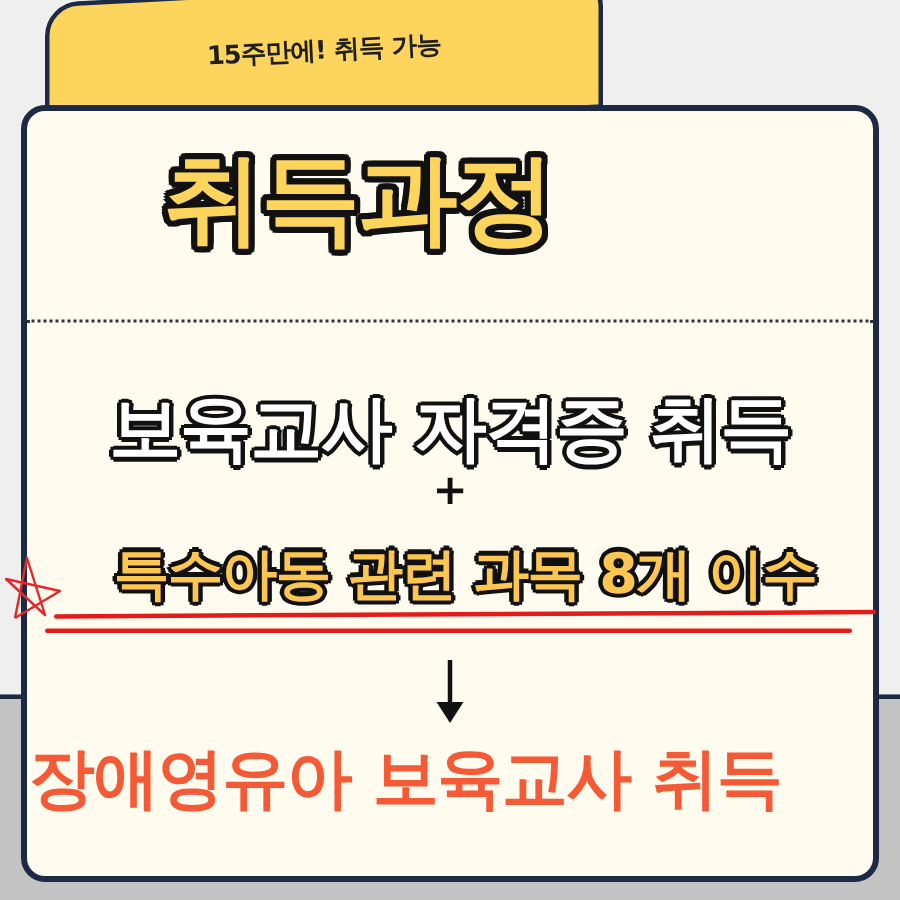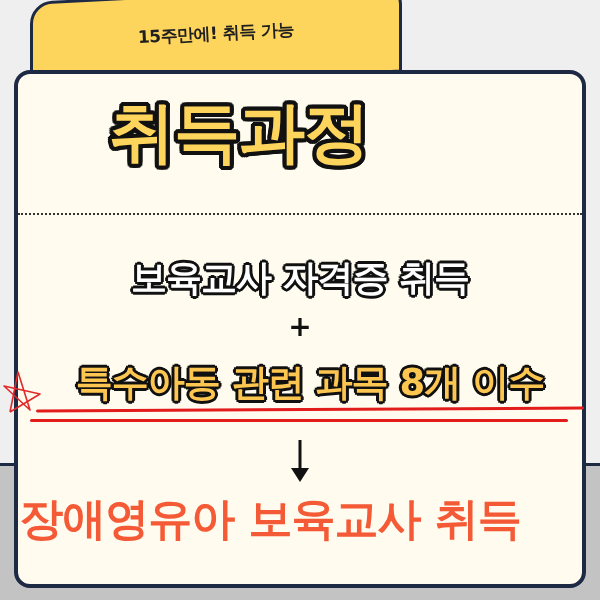--- a/index.html
+++ b/index.html
@@ -39,21 +39,21 @@
       3px 3px 0 #111, -3px 3px 0 #111, 3px -3px 0 #111, -3px -3px 0 #111,
       2px 4px 0 #111, -2px 4px 0 #111, 4px 2px 0 #111, -4px 2px 0 #111,
       2px -4px 0 #111, -2px -4px 0 #111, 4px -2px 0 #111, -4px -2px 0 #111;
   }
   .divider {
     position:absolute; left:18px; top:213px; width:564px; height:0;
     border-top:2px dotted #333;
   }
   .line1 {
     position:absolute; left:0; top:254px; width:600px; text-align:center;
-    font-size:36px; font-weight:bold; color:#ffffff; letter-spacing:-1px;
+    font-size:48px; font-weight:bold; color:#ffffff; letter-spacing:-1px;
     text-shadow:
       2px 0 0 #111, -2px 0 0 #111, 0 2px 0 #111, 0 -2px 0 #111,
       2px 2px 0 #111, -2px 2px 0 #111, 2px -2px 0 #111, -2px -2px 0 #111,
       3px 0 0 #111, -3px 0 0 #111, 0 3px 0 #111, 0 -3px 0 #111;
   }
   .plus {
     position:absolute; left:0; top:310px; width:600px; text-align:center;
     font-size:28px; font-weight:bold; color:#111;
   }
   .line2 {

